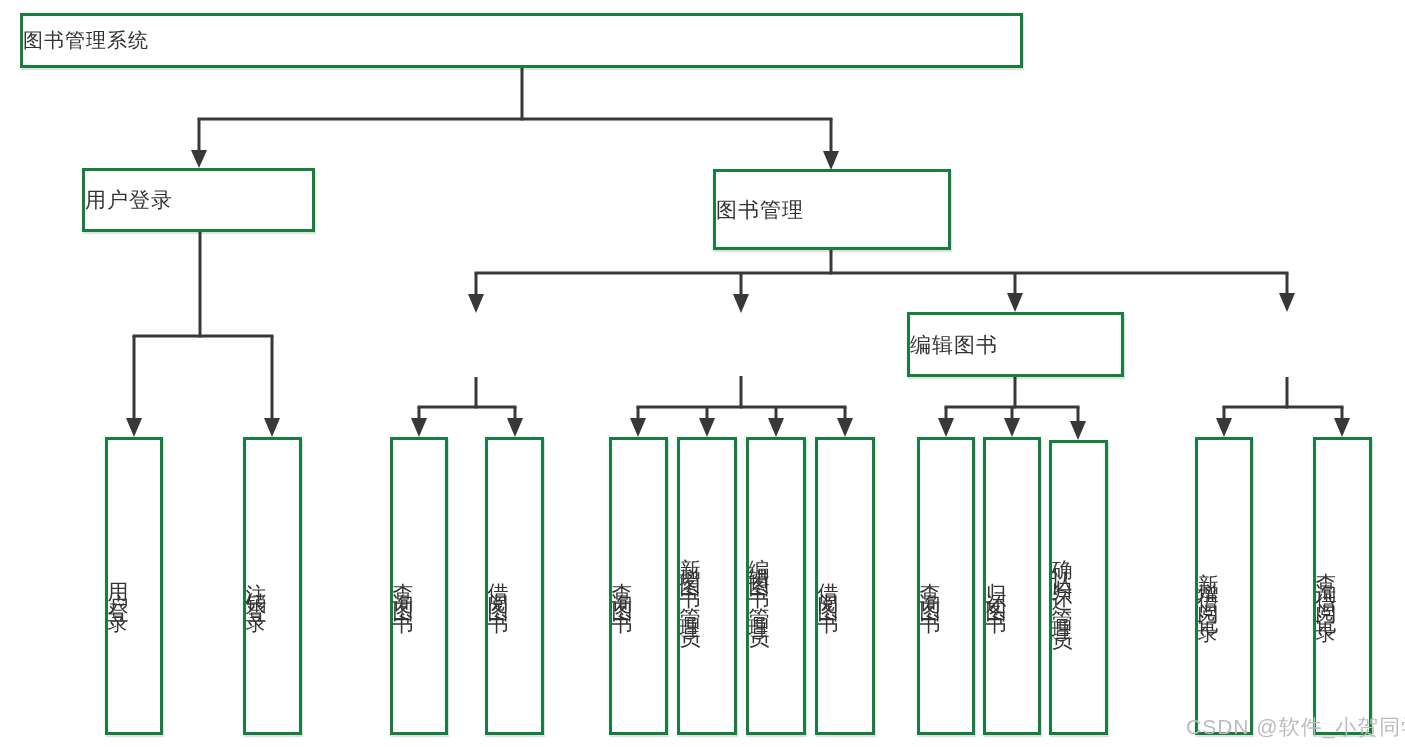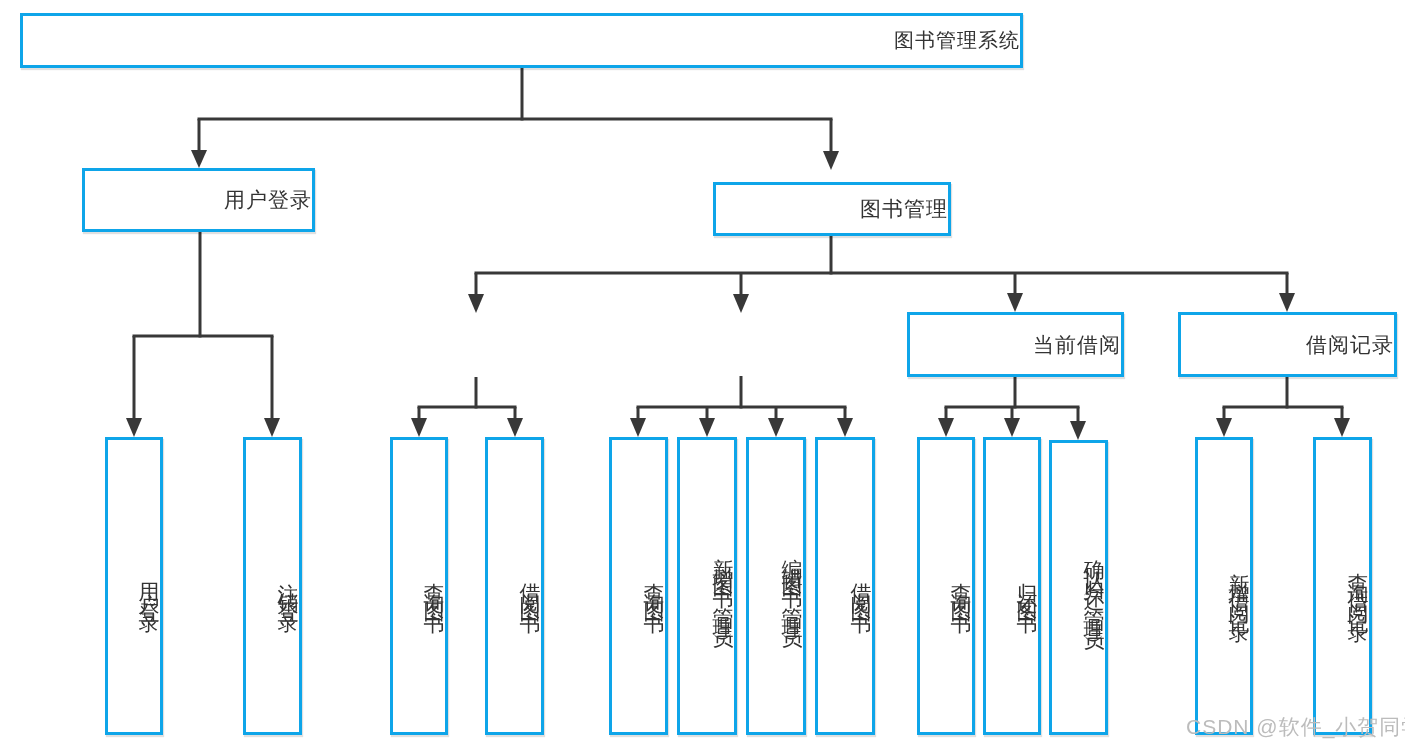--- a/index.html
+++ b/index.html
@@ -25,24 +25,24 @@
     stroke: #383838;
     stroke-width: 3;
   }
   .connector-layer polygon {
     fill: #383838;
   }
   .node {
     position: absolute;
     box-sizing: border-box;
     background: #ffffff;
-    border: 3px solid #0ea5e9;
+    border: 3px solid #15803d;
     display: flex;
     align-items: center;
-    justify-content: flex-end;
+    justify-content: flex-start;
     box-shadow: 1px 2px 1px rgba(0,0,0,0.12);
   }
   .node.h span {
     font-size: 21px;
     letter-spacing: 1px;
     white-space: nowrap;
   }
   .node.root span {
     font-size: 20px;
   }
@@ -144,29 +144,26 @@
     </g>
   </svg>
 
   <div class="node h root" style="left:20px; top:13px; width:1003px; height:55px">
     <span>图书管理系统</span>
   </div>
 
   <div class="node h" style="left:82px; top:168px; width:233px; height:64px">
     <span>用户登录</span>
   </div>
-  <div class="node h" style="left:713px; top:182px; width:238px; height:54px">
+  <div class="node h" style="left:713px; top:169px; width:238px; height:81px">
     <span>图书管理</span>
   </div>
 
   <div class="node h" style="left:907px; top:312px; width:217px; height:65px">
-    <span>当前借阅</span>
-  </div>
-  <div class="node h" style="left:1178px; top:312px; width:219px; height:65px">
-    <span>借阅记录</span>
+    <span>编辑图书</span>
   </div>
 
   <div class="node v" style="left:105px; top:437px; width:58px; height:298px">
     <span>用户登录</span>
   </div>
   <div class="node v" style="left:243px; top:437px; width:59px; height:298px">
     <span>注销登录</span>
   </div>
 
   <div class="node v" style="left:390px; top:437px; width:58px; height:298px">

